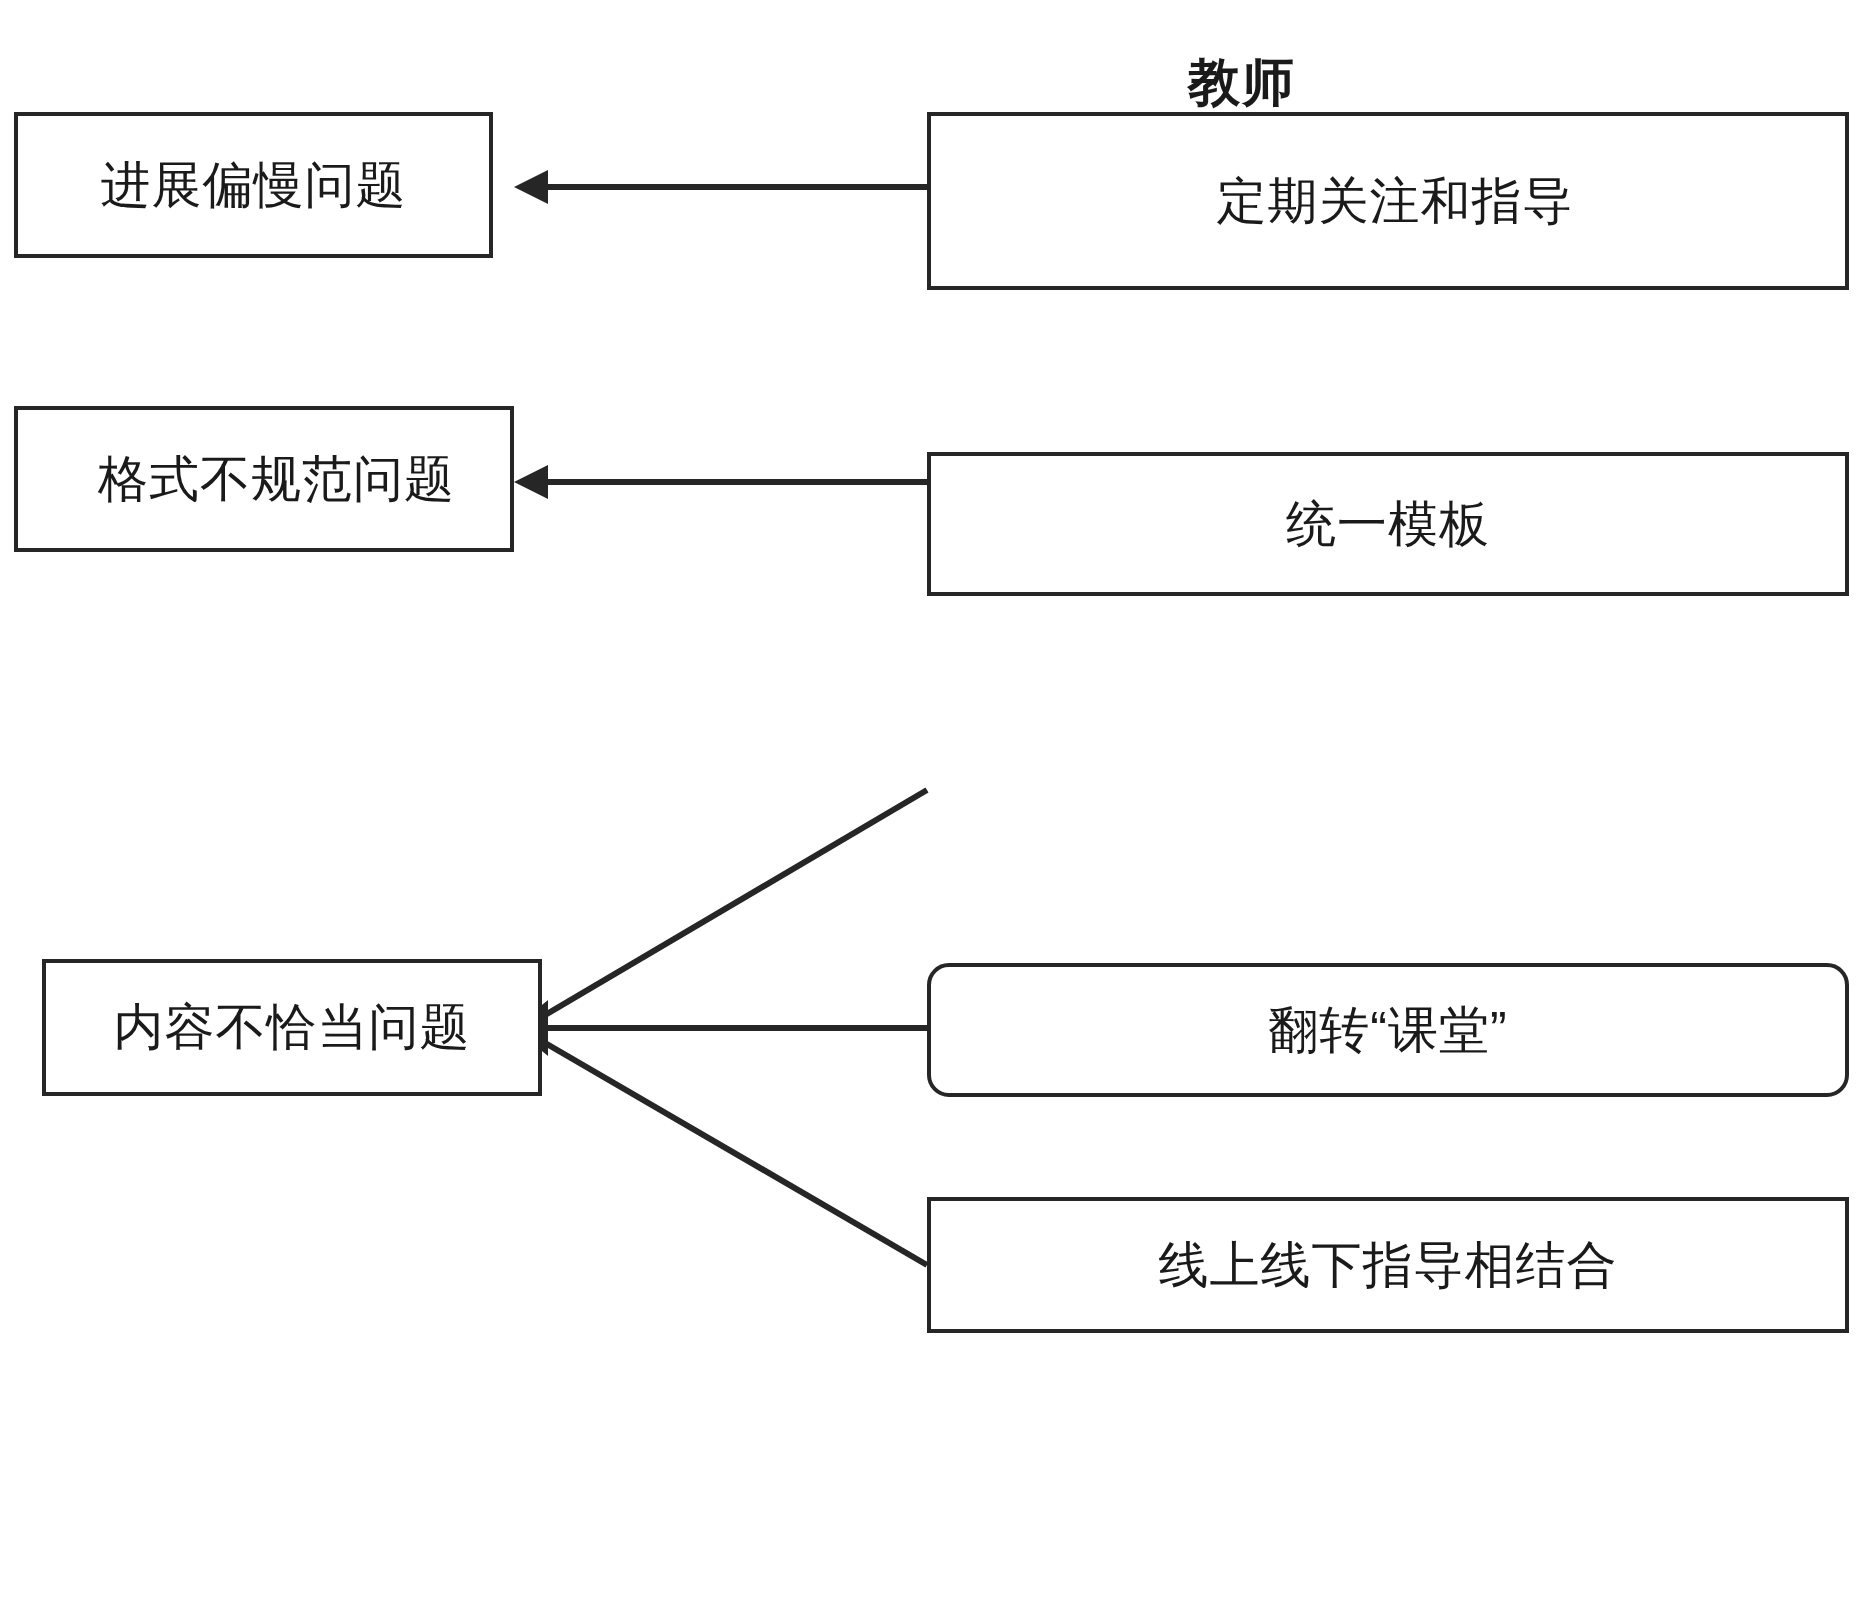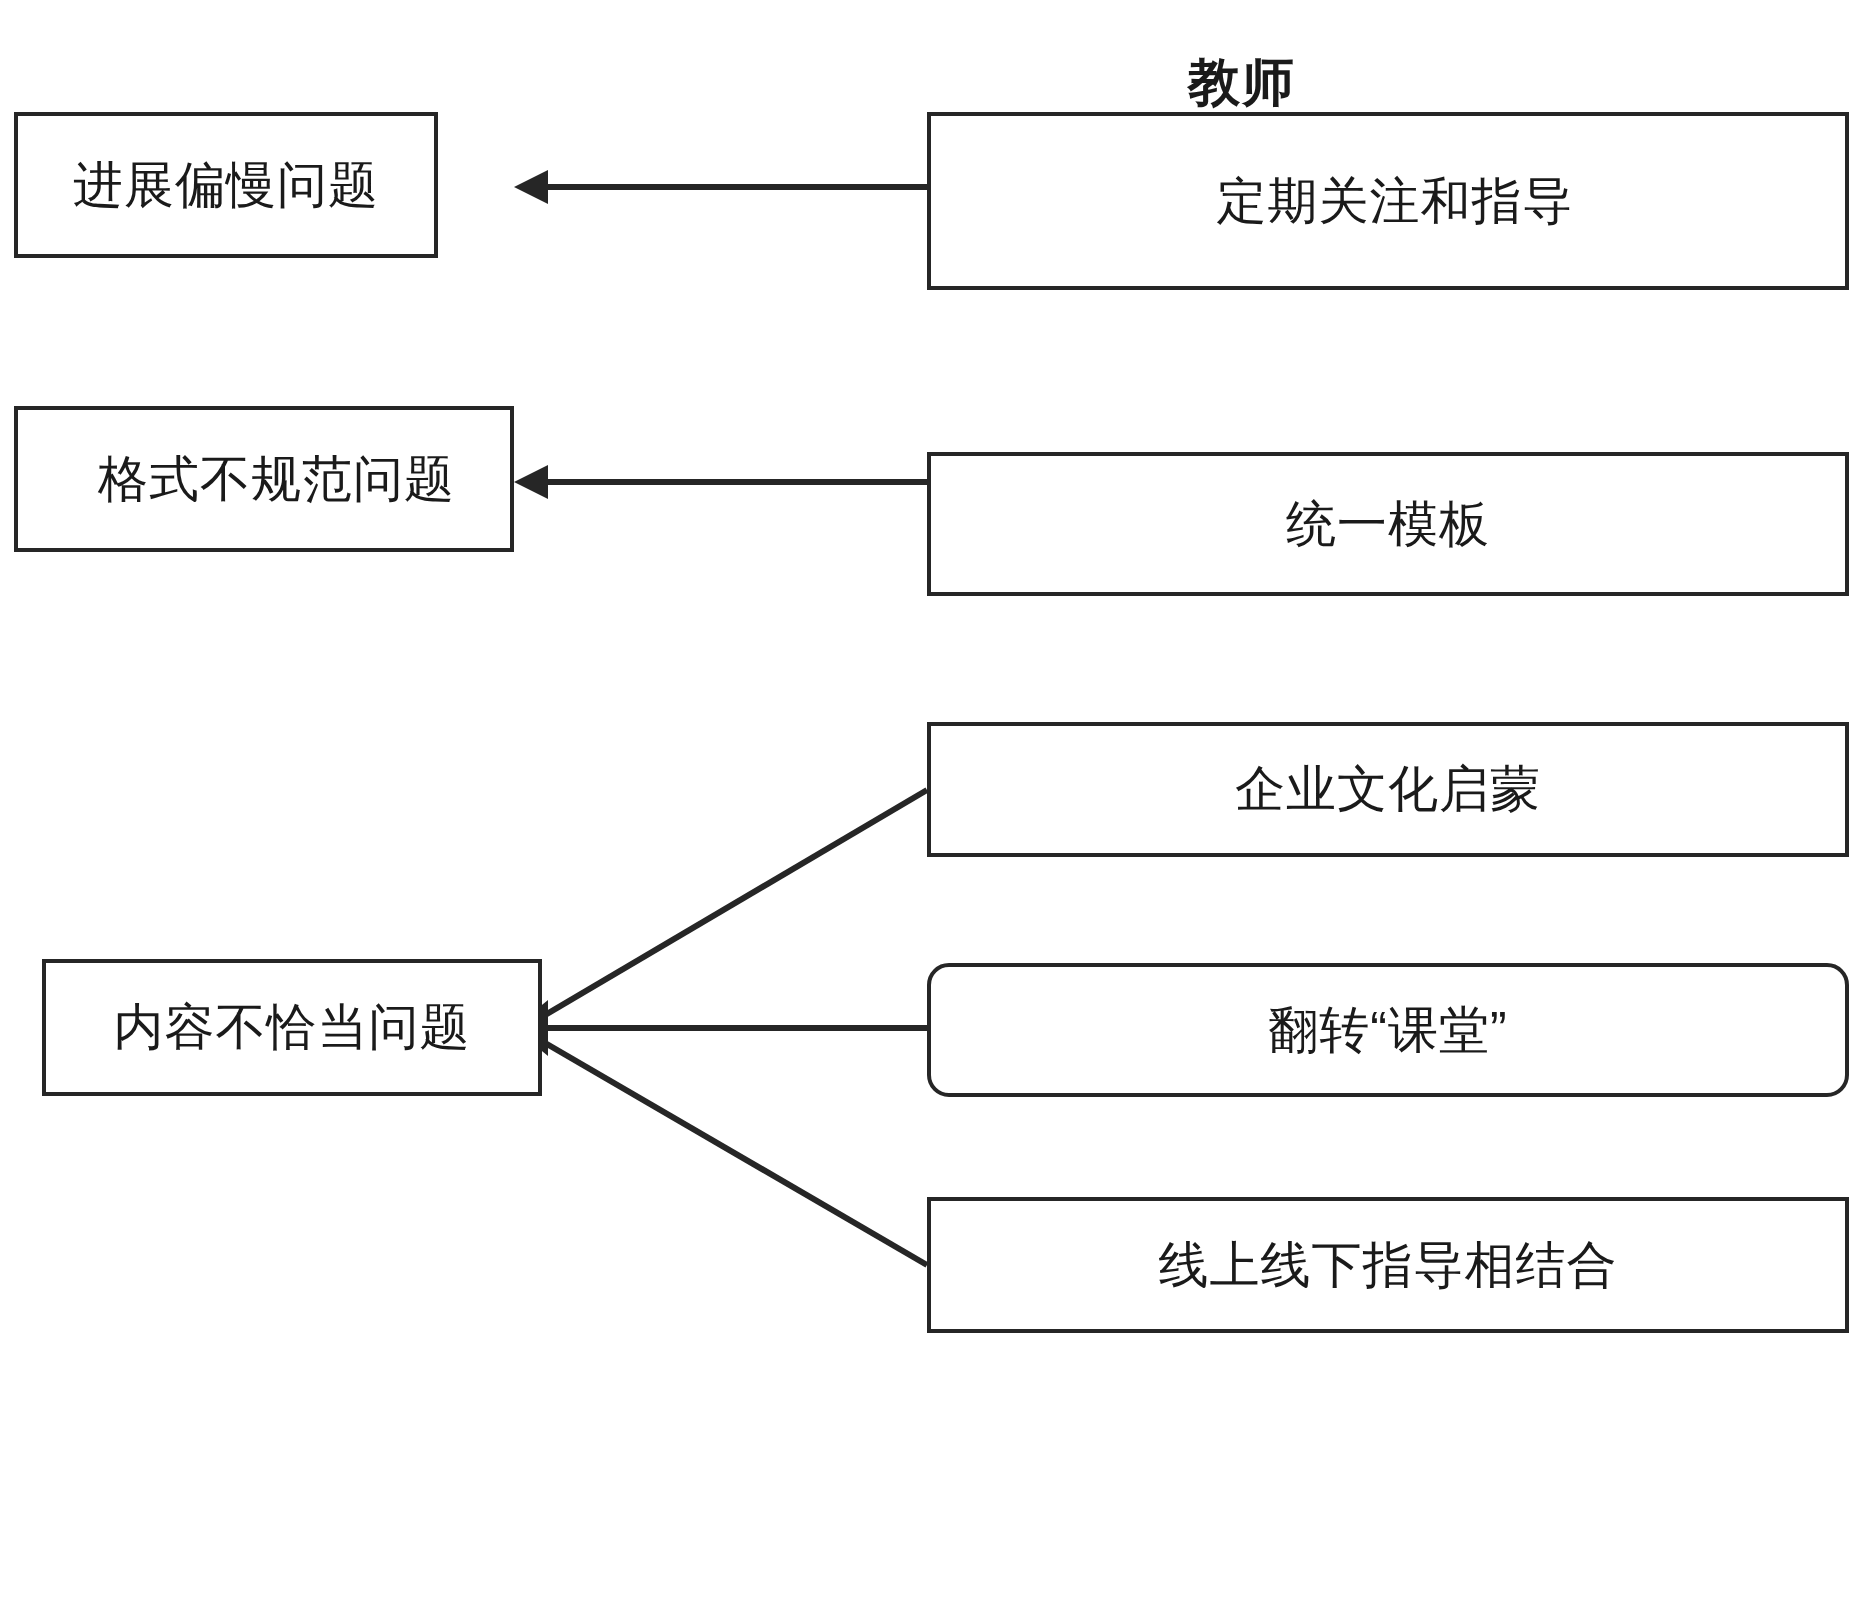--- a/index.html
+++ b/index.html
@@ -80,29 +80,28 @@
 
     <g>
       <line x1="927" y1="1265" x2="540" y2="1040" stroke="#262626" stroke-width="6"></line>
     </g>
 
     <g>
       <polygon points="514,1028 548,1000 548,1056" fill="#262626"></polygon>
     </g>
   </svg>
 
-  <div class="node" style="left:14px; top:112px; width:424px; height:146px;">进展偏慢问题</div>
+  <div class="node" style="left:14px; top:112px; width:479px; height:146px;">进展偏慢问题</div>
 
   <div class="node" style="left:14px; top:406px; width:500px; height:146px;padding-left:25px;">格式不规范问题</div>
 
   <div class="node" style="left:14px; top:959px; width:500px; height:137px;margin-left:28px;">内容不恰当问题</div>
 
   <div class="node" style="left:927px; top:112px; width:922px; height:178px;padding-left:14px;">定期关注和指导</div>
 
   <div class="node" style="left:927px; top:408px; width:922px; height:144px;margin-top:44px;">统一模板</div>
 
-  <div class="node" style="left:927px; top:722px; width:922px; height:135px;">企业文化启蒙</div>
 
   <div class="node" style="left:927px; top:963px; width:922px; height:134px;border-radius:22px;">翻转“课堂”</div>
 
   <div class="node" style="left:927px; top:1197px; width:922px; height:136px;">线上线下指导相结合</div>
 
 </div>
 
 </body></html>

